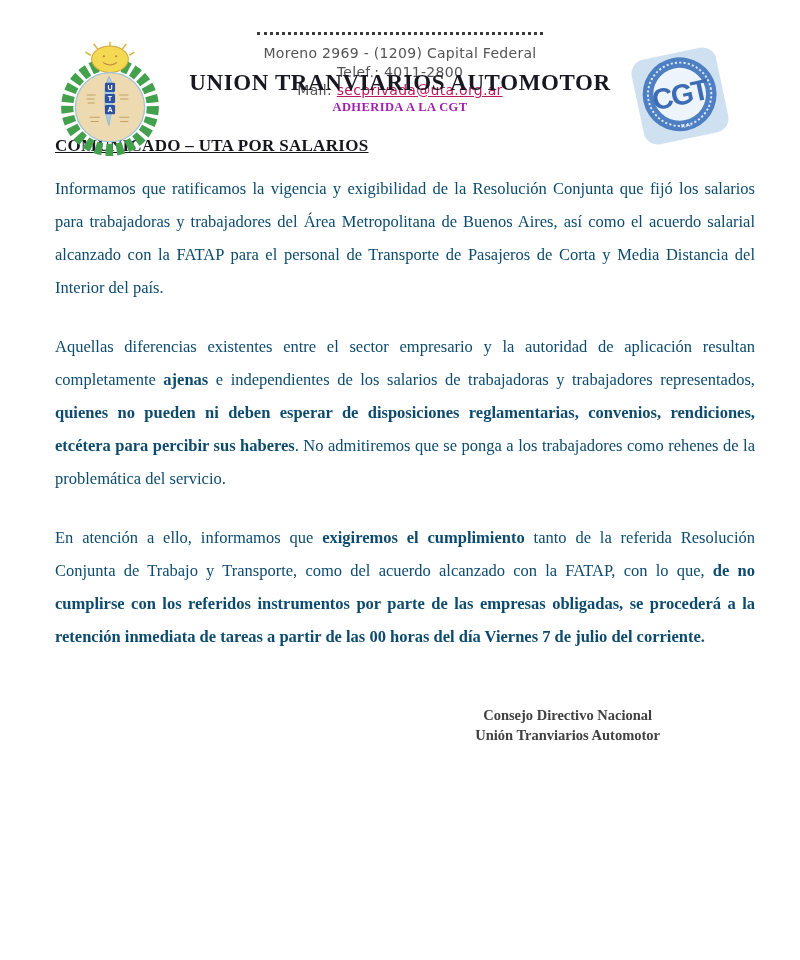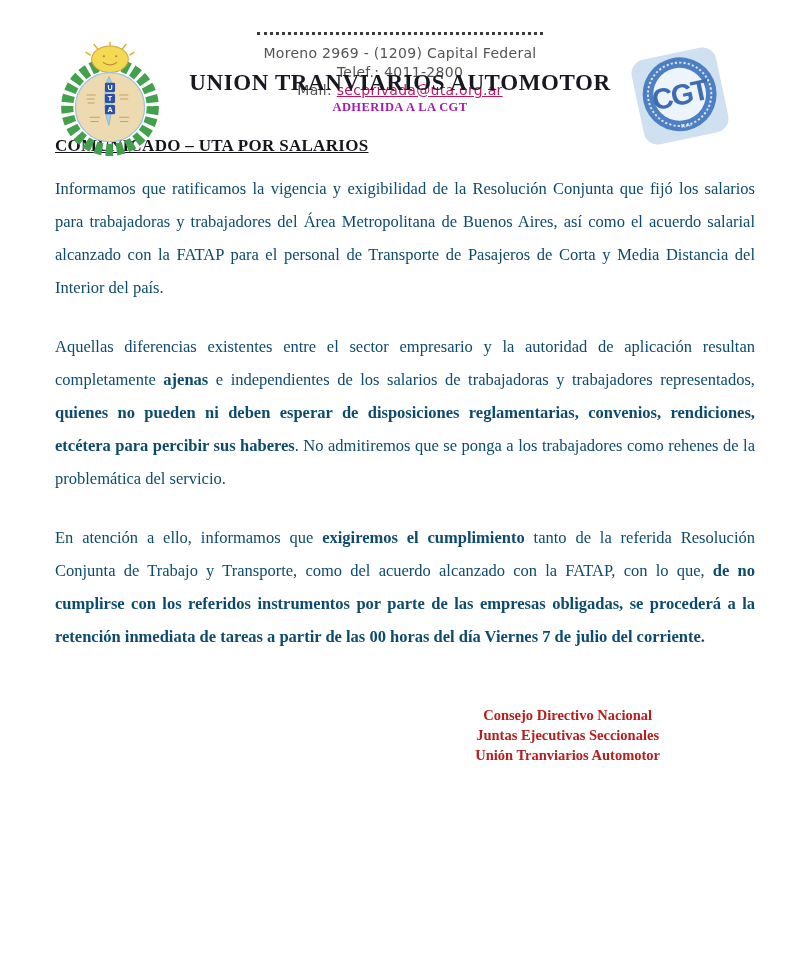--- a/index.html
+++ b/index.html
@@ -29,21 +29,21 @@
     font-size:17px;font-weight:bold;text-decoration:underline;
     letter-spacing:0.3px;margin-bottom:16px;color:#15151c;
   }
   .para{
     font-size:16.5px;line-height:33px;text-align:justify;
     margin:0 0 26px 0;color:#0c4a6e;
   }
   .bold{font-weight:bold;}
   .signature{
     margin:52px 95px 0 auto;width:max-content;text-align:center;
-    font-weight:bold;font-size:14.5px;line-height:20px;color:#b91c1c;
+    font-weight:bold;font-size:14.5px;line-height:20px;color:#404040;
   }
 </style>
 </head>
 <body>
 
 <div class="page">
 
   <div class="header">
 
     <svg class="logo-uta" viewBox="0 0 106 112" xmlns="http://www.w3.org/2000/svg">
@@ -91,18 +91,17 @@
 
   <div class="main">
     <div class="doc-heading">COMUNICADO – UTA POR SALARIOS</div>
     <div id="doc-body">
         <p class="para"><span>Informamos que ratificamos la vigencia y exigibilidad de la Resolución Conjunta que fijó los salarios para trabajadoras y trabajadores del Área Metropolitana de Buenos Aires, así como el acuerdo salarial alcanzado con la FATAP para el personal de Transporte de Pasajeros de Corta y Media Distancia del Interior del país.</span></p>
         <p class="para"><span>Aquellas diferencias existentes entre el sector empresario y la autoridad de aplicación resultan completamente </span><span class="bold">ajenas</span><span> e independientes de los salarios de trabajadoras y trabajadores representados, </span><span class="bold">quienes no pueden ni deben esperar de disposiciones reglamentarias, convenios, rendiciones, etcétera para percibir sus haberes</span><span>. No admitiremos que se ponga a los trabajadores como rehenes de la problemática del servicio.</span></p>
         <p class="para"><span>En atención a ello, informamos que </span><span class="bold">exigiremos el cumplimiento</span><span> tanto de la referida Resolución Conjunta de Trabajo y Transporte, como del acuerdo alcanzado con la FATAP, con lo que, </span><span class="bold">de no cumplirse con los referidos instrumentos por parte de las empresas obligadas, se procederá a la retención inmediata de tareas a partir de las 00 horas del día Viernes 7 de julio del corriente.</span></p>
       </div>
     <div class="signature" id="signature">
         <div>Consejo Directivo Nacional</div>
-        <div>Juntas Ejecutivas Seccionales</div>
         <div>Unión Tranviarios Automotor</div>
       </div>
   </div>
 
 </div>
 
 </body></html>

